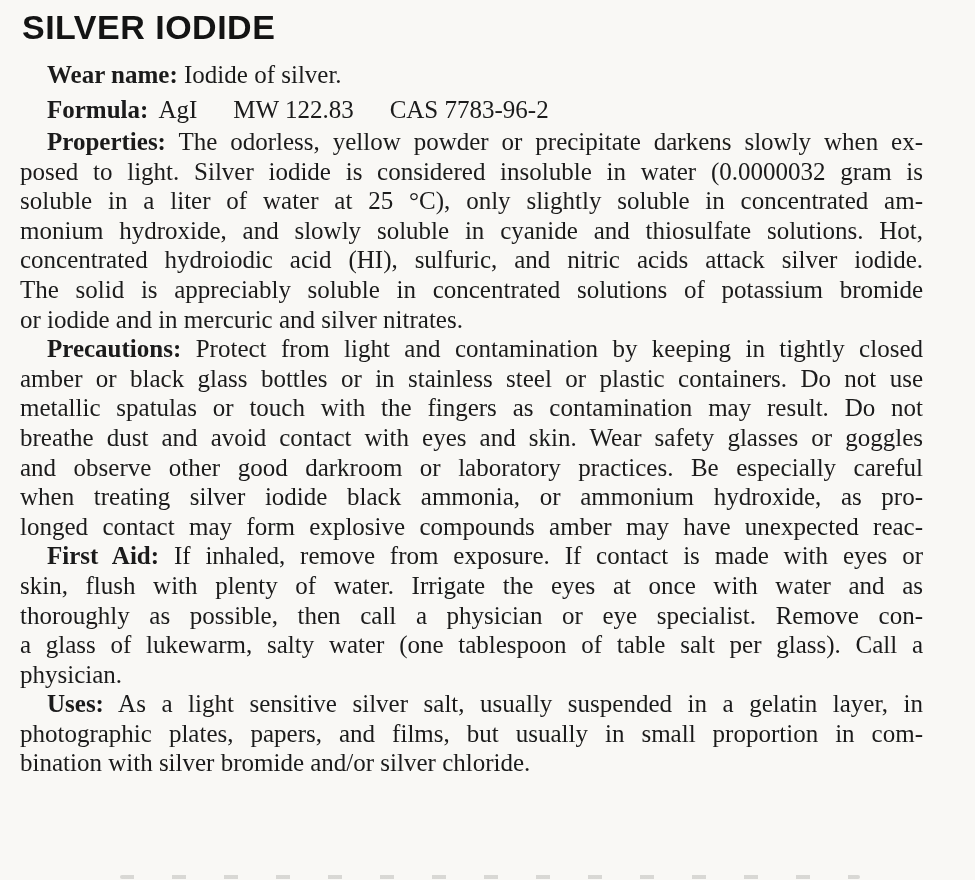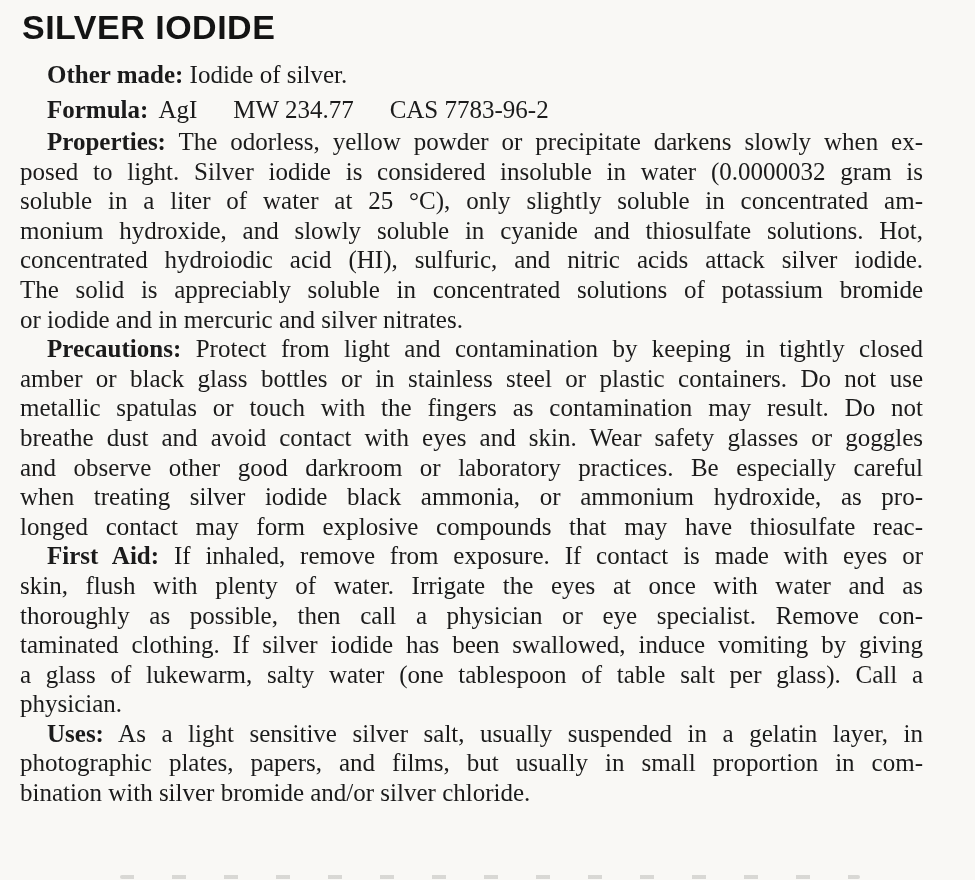--- a/index.html
+++ b/index.html
@@ -67,52 +67,51 @@
   }
 </style>
 </head>
 <body>
 
 <div class="page">
 
   <h1 class="doc-title">SILVER IODIDE</h1>
 
   <div class="intro-line">
-    <span class="lead">Other made:</span>
+    <span class="lead">Wear name:</span>
     <span>Iodide of silver.</span>
   </div>
 
   <div class="intro-line">
-    <span class="lead formula-part" style="margin-right:10px;">Formula:</span><span class="formula-part">AgI</span><span class="formula-part">MW 234.77</span><span class="formula-part">CAS 7783-96-2</span>
+    <span class="lead formula-part" style="margin-right:10px;">Formula:</span><span class="formula-part">AgI</span><span class="formula-part">MW 122.83</span><span class="formula-part">CAS 7783-96-2</span>
   </div>
 
   <div>
       <div class="para">
         <div class="line first"><span class="lead">Properties:</span> The odorless, yellow powder or precipitate darkens slowly when ex-</div>
         <div class="line">posed to light. Silver iodide is considered insoluble in water (0.0000032 gram is</div>
         <div class="line">soluble in a liter of water at 25 °C), only slightly soluble in concentrated am-</div>
         <div class="line">monium hydroxide, and slowly soluble in cyanide and thiosulfate solutions. Hot,</div>
         <div class="line">concentrated hydroiodic acid (HI), sulfuric, and nitric acids attack silver iodide.</div>
         <div class="line">The solid is appreciably soluble in concentrated solutions of potassium bromide</div>
         <div class="line last">or iodide and in mercuric and silver nitrates.</div>
       </div>
       <div class="para">
         <div class="line first"><span class="lead">Precautions:</span> Protect from light and contamination by keeping in tightly closed</div>
         <div class="line">amber or black glass bottles or in stainless steel or plastic containers. Do not use</div>
         <div class="line">metallic spatulas or touch with the fingers as contamination may result. Do not</div>
         <div class="line">breathe dust and avoid contact with eyes and skin. Wear safety glasses or goggles</div>
         <div class="line">and observe other good darkroom or laboratory practices. Be especially careful</div>
         <div class="line">when treating silver iodide black ammonia, or ammonium hydroxide, as pro-</div>
-        <div class="line">longed contact may form explosive compounds that may have thiosulfate reac-</div>
+        <div class="line">longed contact may form explosive compounds amber may have unexpected reac-</div>
       </div>
       <div class="para">
         <div class="line first"><span class="lead">First Aid:</span> If inhaled, remove from exposure. If contact is made with eyes or</div>
         <div class="line">skin, flush with plenty of water. Irrigate the eyes at once with water and as</div>
         <div class="line">thoroughly as possible, then call a physician or eye specialist. Remove con-</div>
-        <div class="line">taminated clothing. If silver iodide has been swallowed, induce vomiting by giving</div>
         <div class="line">a glass of lukewarm, salty water (one tablespoon of table salt per glass). Call a</div>
         <div class="line last">physician.</div>
       </div>
       <div class="para">
         <div class="line first"><span class="lead">Uses:</span> As a light sensitive silver salt, usually suspended in a gelatin layer, in</div>
         <div class="line">photographic plates, papers, and films, but usually in small proportion in com-</div>
         <div class="line last">bination with silver bromide and/or silver chloride.</div>
       </div>
     </div>
 

